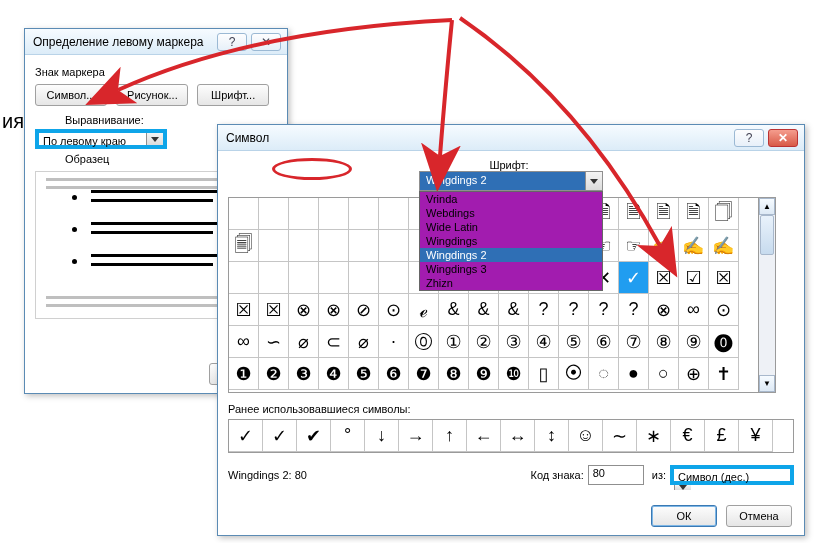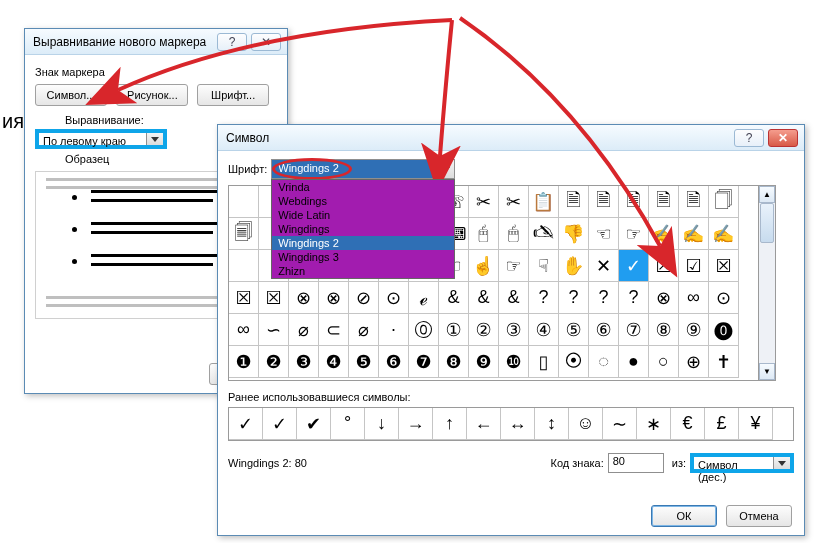--- a/index.html
+++ b/index.html
@@ -92,21 +92,21 @@
   .sample-line.grey { background:#bfbfbf; }
   .sample-pre { position:absolute; left:10px; right:10px; }
   .sample-pre.top { top:6px; }
   .sample-pre.bot { bottom:6px; }
   .sample-pre .sample-line { margin-bottom:5px; }
   .dlg1-footer { position:absolute; bottom:8px; right:12px; }
 
   
   .dlg2 { left: 217px; top: 124px; width: 588px; height: 412px; }
   .dlg2-body { padding: 8px 10px; position:relative; height: calc(100% - 26px); }
-  .fontrow { display:flex; align-items:center; margin-bottom:6px; }
+  .fontrow { display:flex; align-items:center; margin-bottom:6px;flex-direction:column; }
   .fontrow .lbl { margin-right:4px; }
   .font-dd {
     position:relative; width: 184px; height:20px;
     border:1px solid #8f8f8f; background:#fff;
     display:flex;
   }
   .font-dd .sel {
     flex:1; background:#2f6fb5; color:#fff;
     padding:2px 6px;
   }
@@ -165,42 +165,42 @@
   .recent-row .cell { width:34px; height:32px; }
 
   .bottomrow {
     display:flex; align-items:center; margin-top:12px;
     font-size:11px;
   }
   .code-input {
     border:1px solid #8f8f8f; height:20px; width:56px;
     padding:1px 4px; background:#fff; margin: 0 8px 0 4px;
   }
-  .from-dd { width:104px; }
+  .from-dd { width:124px;flex-direction:column; }
   .footer-btns { position:absolute; right:12px; bottom:8px; }
   .footer-btns .btn { width:66px; margin-left:6px; }
   .footer-btns .btn.primary { border-color:#3a79b3; box-shadow:0 0 0 1px #7db6e6 inset; }
 
   
   .ellipse {
     position:absolute; border:3px solid #d8262b; border-radius:50%;
     pointer-events:none;
   }
   .arrow-svg { position:absolute; left:0; top:0; pointer-events:none; }
 
   .tri-down { width:0;height:0;border-left:4px solid transparent;border-right:4px solid transparent;border-top:5px solid #333; }
 </style>
 </head>
 <body>
 
 <div class="extra-text">ия</div>
 
 <div class="dialog dlg1">
   <div class="titlebar">
-    <span class="title-text">Выравнивание нового маркера</span>
+    <span class="title-text">Определение левому маркера</span>
     <span class="title-btn">?</span>
     <span class="title-btn">✕</span>
   </div>
   <div class="dlg1-body">
     <div class="group-label">Знак маркера</div>
     <div class="btn-row">
       <span class="btn">Символ...</span>
       <span class="btn">Рисунок...</span>
       <span class="btn">Шрифт...</span>
     </div>

